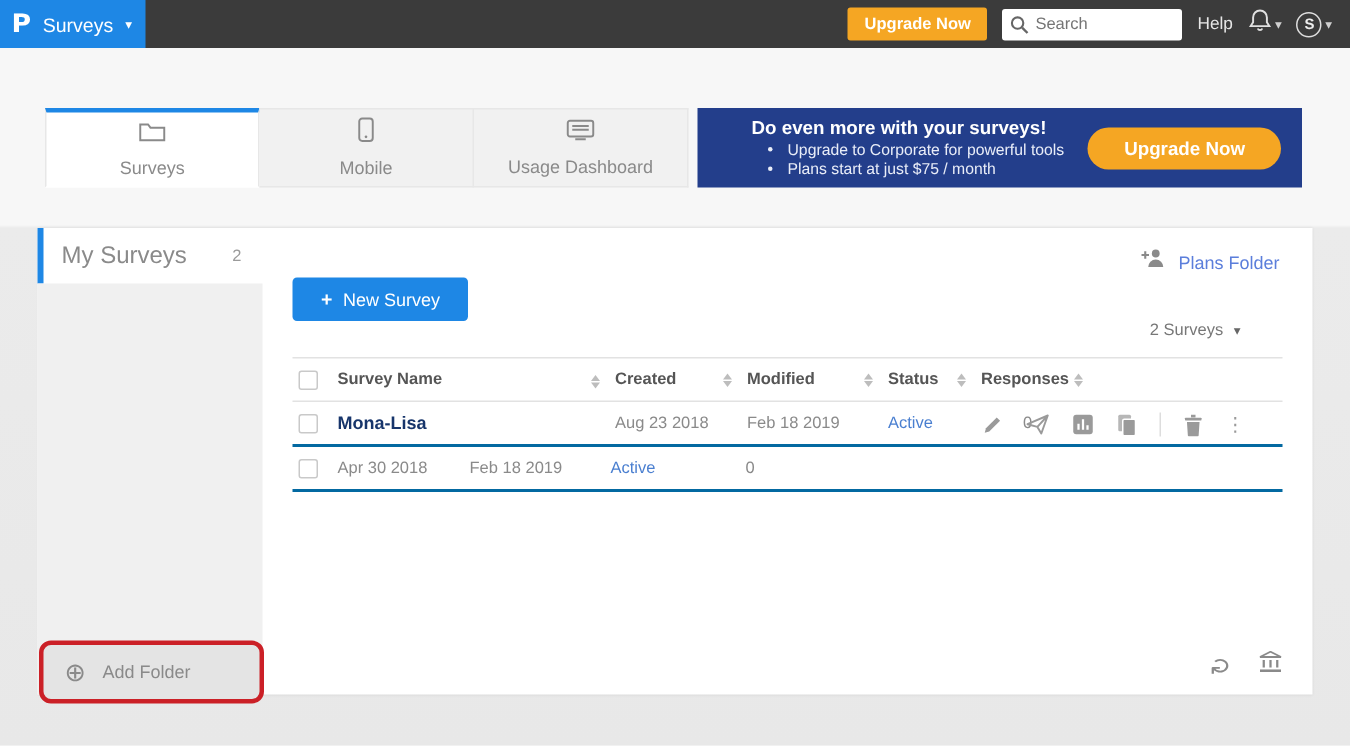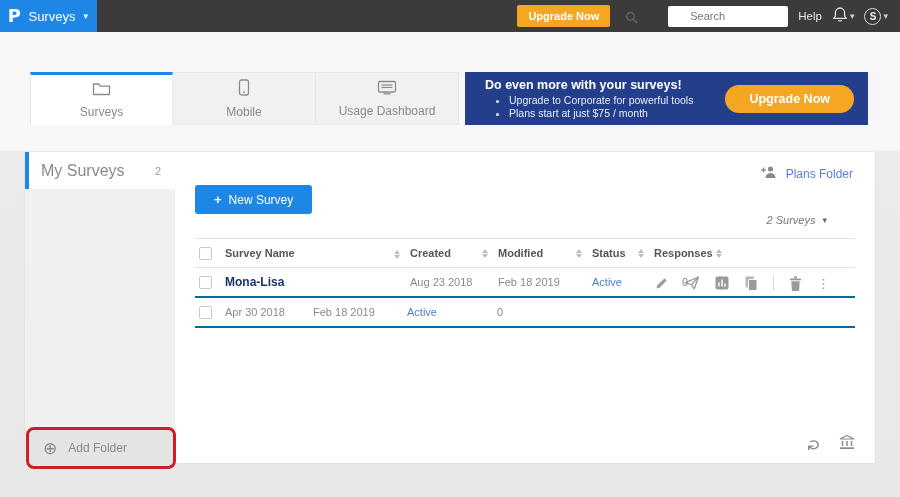--- a/index.html
+++ b/index.html
@@ -9,38 +9,38 @@
   
   .topbar { height:32px; background:#3b3b3b; display:flex; align-items:center; position:relative; }
   .logo-area { background:#1e87e5; height:32px; width:97px; display:flex; align-items:center; padding:0 8px; gap:8px; cursor:pointer; }
   .logo-glyph { color:#fff; font-weight:bold; font-size:17px; font-family:"DejaVu Sans",sans-serif; transform:scaleX(1.05); }
   .product-label { color:#fff; font-size:13px; }
   .caret { font-size:9px; color:#fff; }
   .caret.gray { color:#cfcfcf; }
   .topbar-right { margin-left:auto; display:flex; align-items:center; gap:10px; padding-right:12px; }
   .upgrade-top { background:#f5a623; color:#fff; font-weight:bold; font-size:11px; border:none; border-radius:2px; padding:5px 11px; cursor:pointer; }
   .search-wrap { position:relative; }
-  .search-wrap input { width:120px; height:21px; border:none; border-radius:2px; font-size:11px; padding:0 6px 0 22px; color:#444; outline:none; background:#fff;margin-left:48px; }
+  .search-wrap input { width:120px; height:21px; border:none; border-radius:2px; font-size:11px; padding:0 6px 0 22px; color:#444; outline:none; background:#fff; }
   .search-icon-abs { position:absolute; left:5px; top:4px; }
   .help-label { color:#e6e6e6; font-size:11.5px; cursor:pointer; }
   .iconbtn { display:flex; align-items:center; gap:2px; cursor:pointer; }
   .avatar-circle { width:17px; height:17px; border-radius:50%; border:1.5px solid #dedede; color:#eee; font-size:10px; font-weight:bold; display:flex; align-items:center; justify-content:center; }
 
   
   .content { position:absolute; top:32px; left:0; right:0; bottom:0;
     background:linear-gradient(to bottom,#f7f7f7 0,#f7f7f7 118px,#ebebeb 120px,#e8e8e8 100%); }
 
   
   .upper-row { display:flex; margin:40px 32px 0 30px; }
   .tabstrip { display:flex; width:430px; }
   .tab { width:143px; height:53px; background:#f1f1f1; border:1px solid #e7e7e7; border-left:none; display:flex; flex-direction:column; align-items:center; justify-content:center; gap:5px; cursor:pointer; }
   .tab:first-child { border-left:1px solid #e7e7e7; }
   .tab .tab-label { font-size:12px; color:#8a8a8a; }
   .tab.active { background:#fff; border-top:3px solid #1e87e5; border-bottom:1px solid #fff; }
-  .banner { flex:1; margin-left:5px; height:53px; background:#233e8b; display:flex; align-items:center; padding:0 14px 0 20px; }
+  .banner { flex:1; margin-left:5px; height:53px; background:#233e8b; display:flex; align-items:center; padding:0 14px 0 36px; }
   .banner-text { flex:1; }
   .banner-title { color:#fff; font-weight:bold; font-size:12.5px; margin-bottom:2px; }
   .banner-bullets { list-style:disc; margin-left:24px; }
   .banner-bullets li { color:#e9edf8; font-size:10.5px; line-height:13px; }
   .upgrade-banner { background:#f5a623; color:#fff; font-weight:bold; font-size:12.5px; border:none; border-radius:14px; padding:7px 24px; cursor:pointer; }
 
   
   .panel { position:absolute; top:120px; left:25px; width:850px; height:311px; background:#fff; box-shadow:0 0 2px rgba(0,0,0,.08); display:flex; }
   .sidebar { width:150px; display:flex; flex-direction:column; position:relative; }
   .folder-item { height:37px; background:#fff; border-left:4px solid #1e87e5; display:flex; align-items:center; justify-content:space-between; padding:0 14px 0 12px; cursor:pointer; }
@@ -50,21 +50,21 @@
   .add-folder-btn { position:absolute; left:1px; bottom:-6px; width:150px; height:42px; background:#e4e4e4; border:3px solid #cb2027; border-radius:8px; display:flex; align-items:center; gap:11px; padding-left:14px; cursor:pointer; z-index:5; }
   .plus-circle { font-size:17px; color:#8a8a8a; line-height:1; }
   .add-folder-label { font-size:12px; color:#8a8a8a; }
 
   .panel-main { flex:1; position:relative; }
   .share-folder { position:absolute; top:13px; right:22px; display:flex; align-items:center; gap:8px; cursor:pointer; }
   .share-folder-label { color:#5b7edb; font-size:12px; }
   .new-survey-btn { position:absolute; top:33px; left:20px; background:#1e87e5; color:#fff; border:none; border-radius:3px; font-size:12px; padding:7px 19px; display:flex; align-items:center; gap:7px; cursor:pointer; }
   .new-survey-plus { font-size:13px; font-weight:bold; }
   .count-dropdown { position:absolute; top:62px; right:48px; display:flex; align-items:center; gap:7px; cursor:pointer; }
-  .count-dropdown span.lbl { font-size:11px; color:#777;font-style:italic; }
+  .count-dropdown span.lbl { font-size:11px; color:#777; }
   .count-dropdown .caret { color:#666; }
 
   
   .stable { position:absolute; top:86px; left:20px; right:20px; }
   .trow { display:flex; align-items:center; height:30px; border-bottom:2px solid #0369a1; position:relative; }
   .thead { border-top:1px solid #e2e2e2; border-bottom:1px solid #e2e2e2; }
   .thead .hlabel { font-size:11px; font-weight:bold; color:#555; }
   .cell { display:flex; align-items:flex-end; }
   .c-check { width:30px; }
   .c-name { width:185px; justify-content:space-between; padding-right:10px; }

